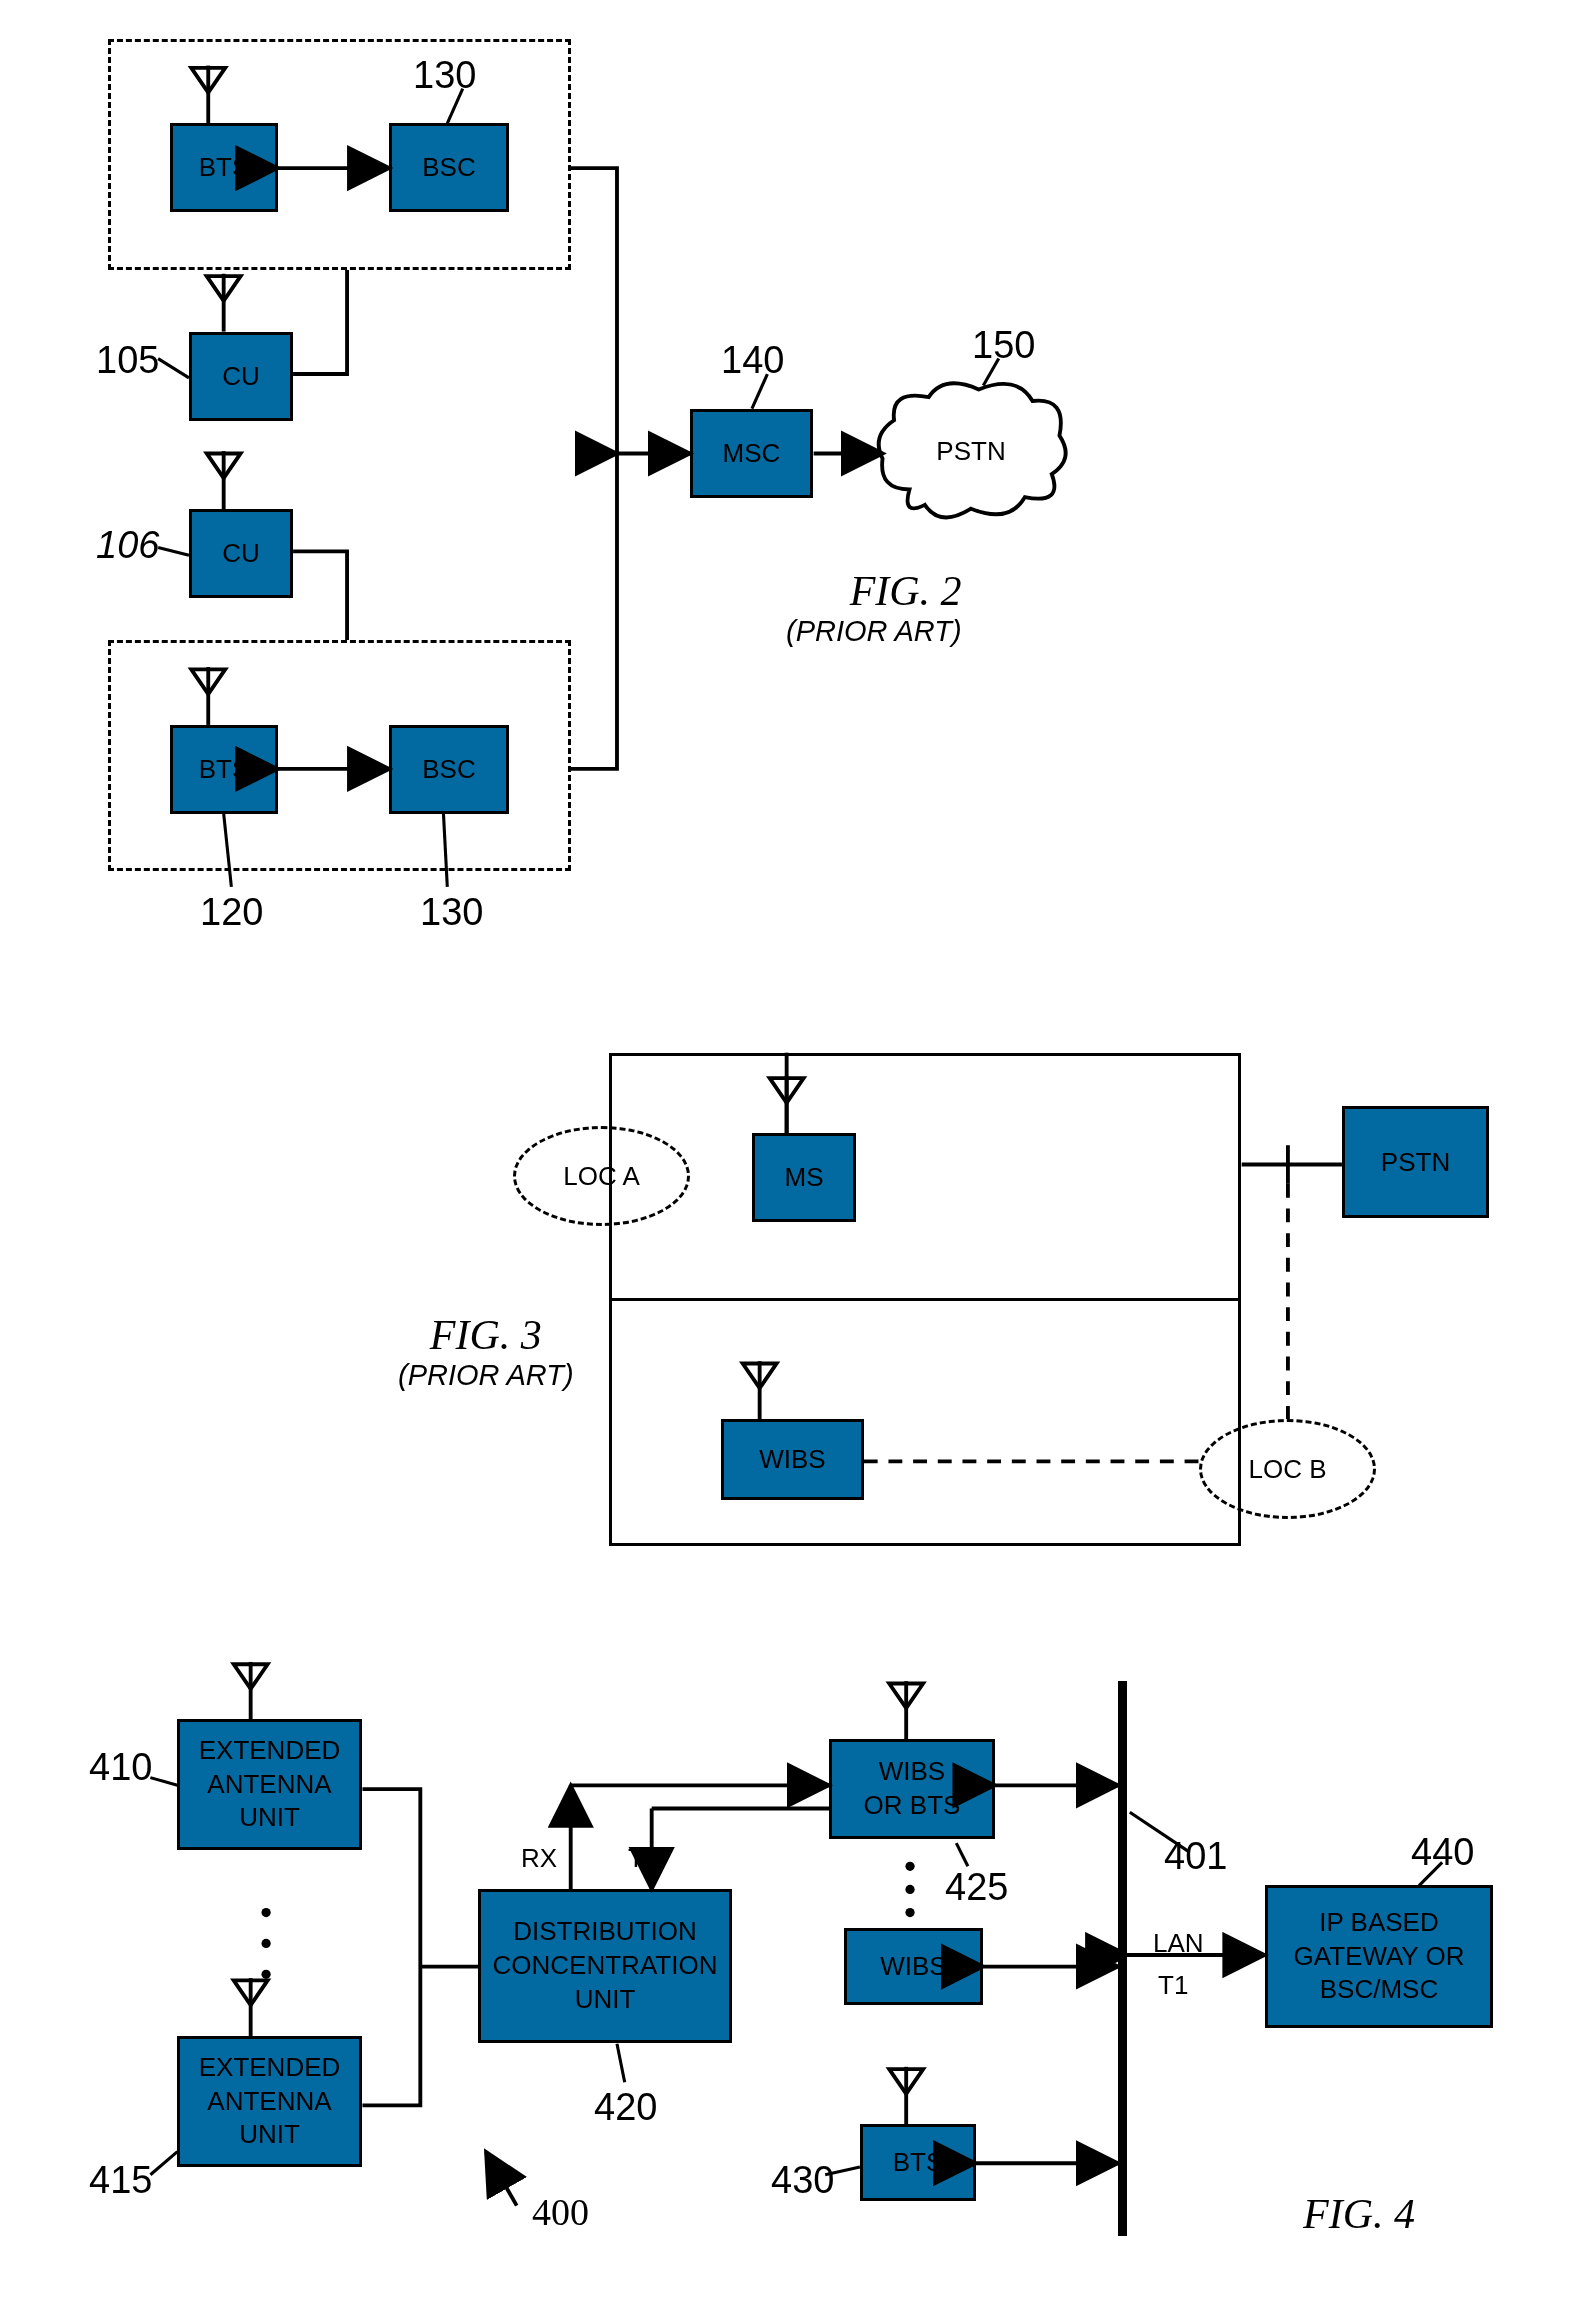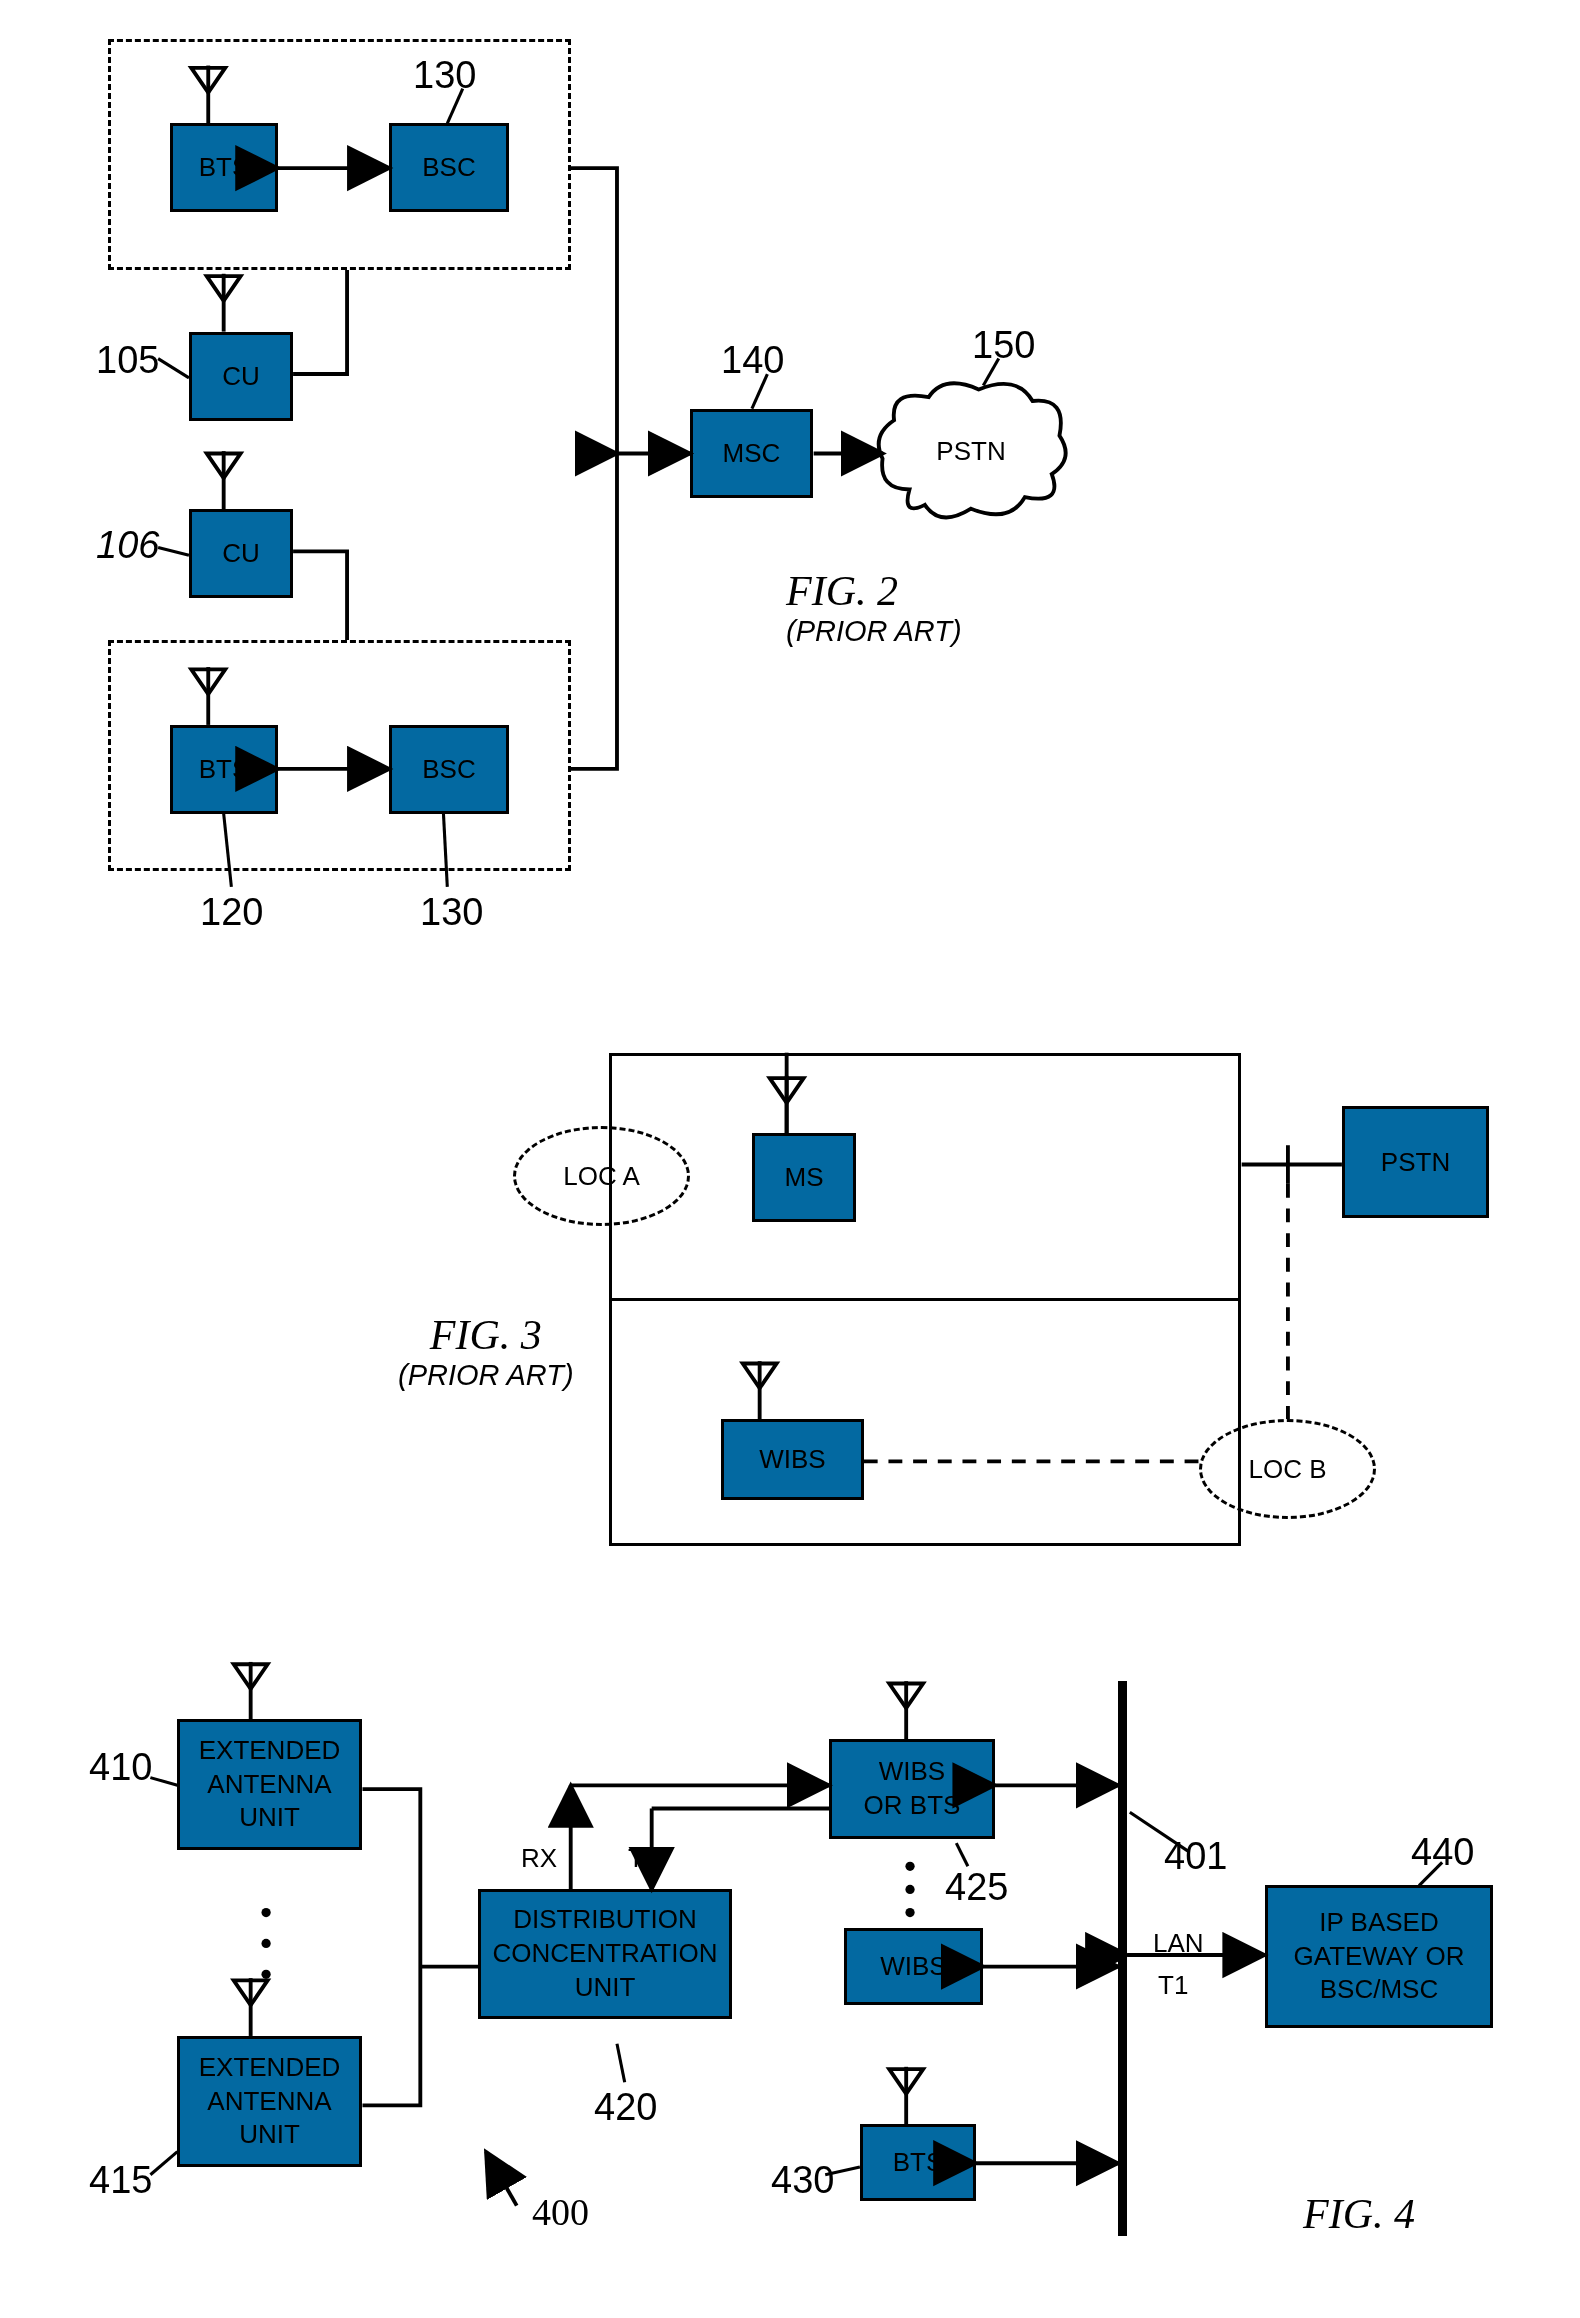--- a/index.html
+++ b/index.html
@@ -27,21 +27,21 @@
     background: transparent;
   }
   .label {
     position: absolute;
     font-size: 38px;
   }
   .fig {
     position: absolute;
     font-style: italic;
     font-size: 42px;
-    text-align: left;
+    text-align: right;
     font-family: 'Times New Roman', serif;
   }
   .fig .sub {
     font-style: italic;
     font-size: 29px;
     display: block;
     font-family: Arial, Helvetica, sans-serif;
   }
   svg.wires {
     position: absolute;
@@ -131,21 +131,21 @@
   <span>FIG. 3</span>
   <span class="sub">(PRIOR ART)</span>
 </div>
 
 <div class="box" style="left:177px; top:1719px; width:185px; height:131px; white-space:pre-line; line-height:1.3;"><span>EXTENDED
 ANTENNA
 UNIT</span></div>
 <div class="box" style="left:177px; top:2036px; width:185px; height:131px; white-space:pre-line; line-height:1.3;"><span>EXTENDED
 ANTENNA
 UNIT</span></div>
-<div class="box" style="left:478px; top:1889px; width:254px; height:130px; white-space:pre-line; line-height:1.3;"><span>DISTRIBUTION
+<div class="box" style="left:478px; top:1889px; width:254px; height:154px; white-space:pre-line; line-height:1.3;"><span>DISTRIBUTION
 CONCENTRATION
 UNIT</span></div>
 <div class="box" style="left:829px; top:1739px; width:166px; height:100px; white-space:pre-line; line-height:1.3;"><span>WIBS
 OR BTS</span></div>
 <div class="box" style="left:844px; top:1928px; width:139px; height:77px;">
     <span>WIBS</span>
   </div>
 <div class="box" style="left:860px; top:2124px; width:116px; height:77px;">
     <span>BTS</span>
   </div>

